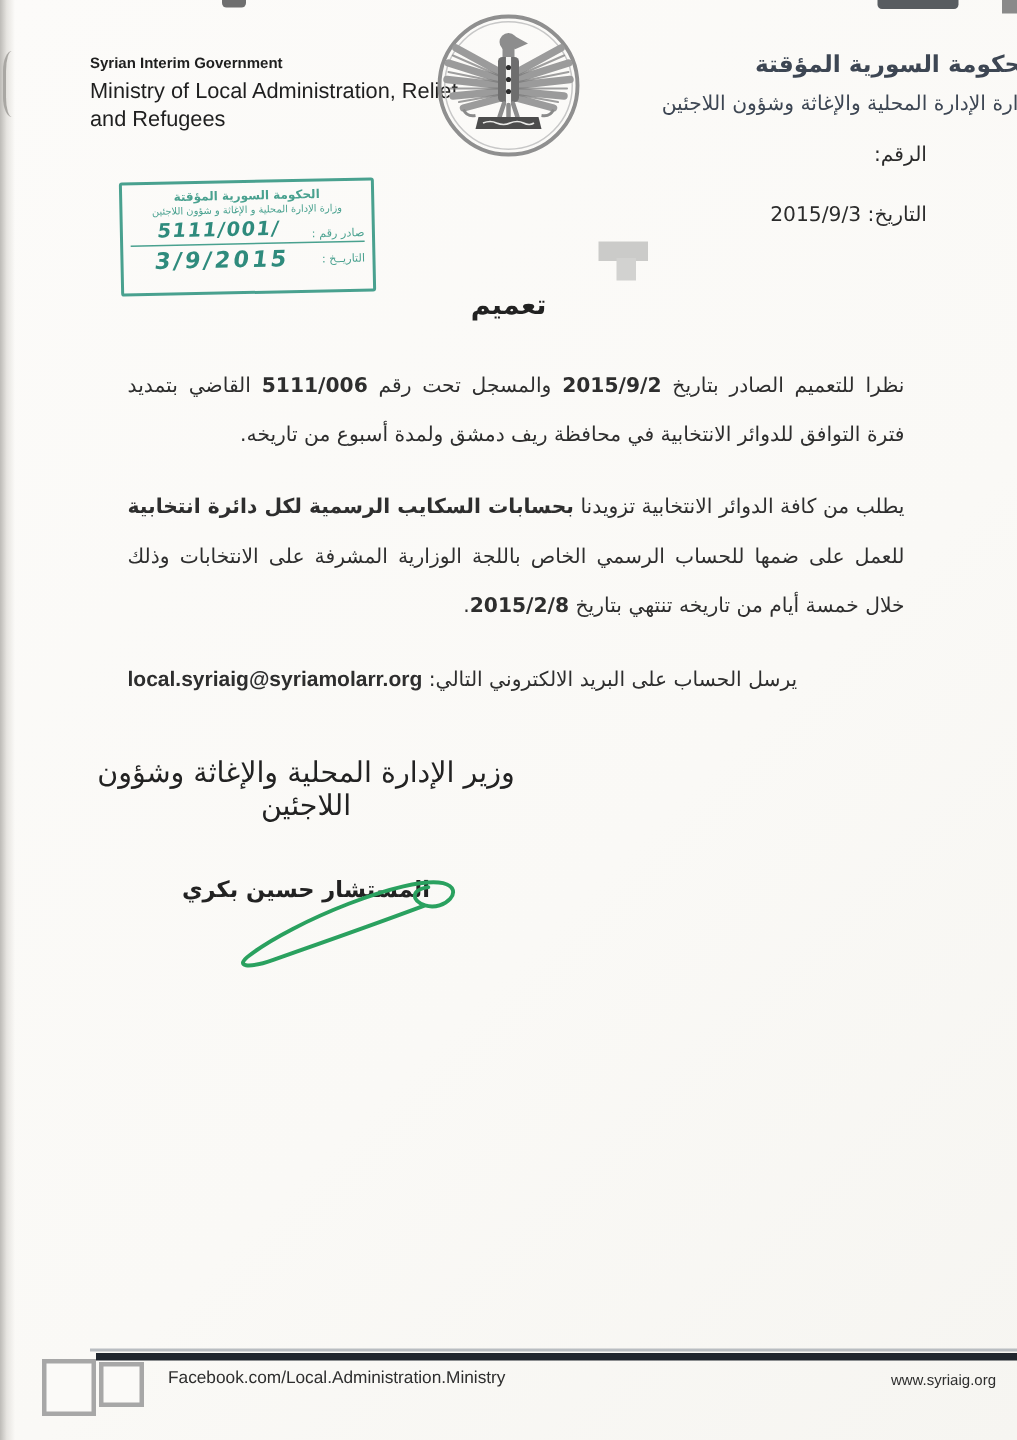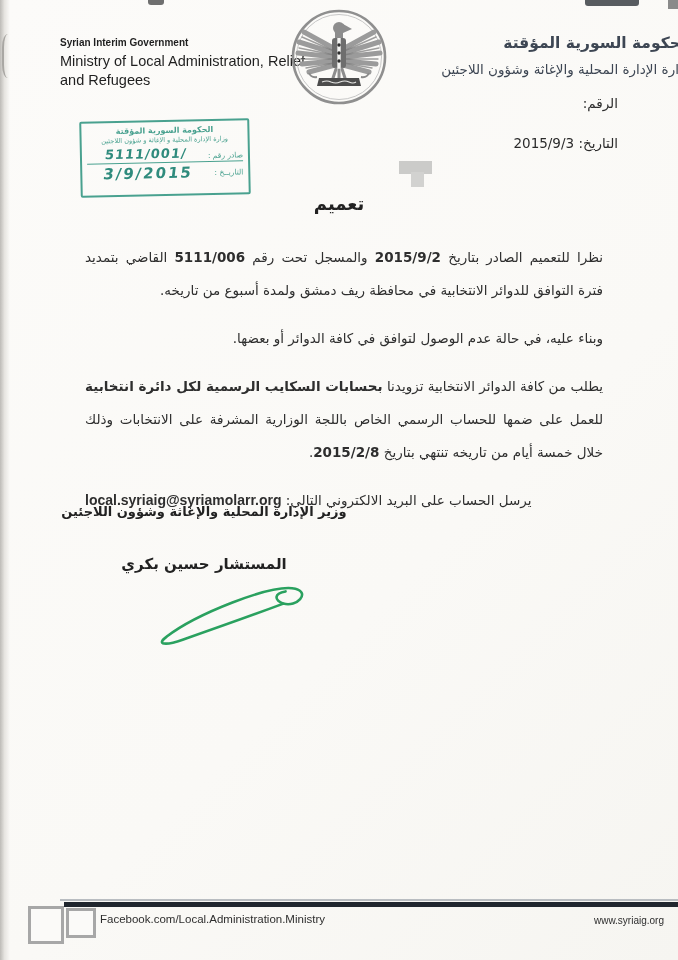--- a/index.html
+++ b/index.html
@@ -54,30 +54,30 @@
     font-size:18px;font-weight:bold;color:#222;}
   .body-text{position:absolute;left:70px;right:60px;top:226px;direction:rtl;
     font-size:13.5px;line-height:33px;text-align:justify;color:#2e2e2e;}
   .body-text p{margin:15px;}
   .body-text .email-line{text-align:right;padding-left:0;padding-right:58px;text-align:left;direction:rtl;}
   .email-line{white-space:nowrap;}
   .email{font-weight:bold;font-family:"Liberation Sans",sans-serif;font-size:14px;}
 
   
   .sig-block{position:absolute;left:58px;top:504px;width:292px;text-align:center;direction:rtl;}
-  .sig-title{font-weight:bold;font-size:13px;color:#222;}
+  .sig-title{font-weight:normal;font-size:19px;color:#222;}
   .sig-name{font-weight:bold;font-size:15px;color:#222;margin-top:36px;}
   .sig-ink{position:absolute;left:145px;top:578px;width:180px;height:72px;}
 
   
   .footer-line-soft{position:absolute;left:60px;right:0;top:899px;height:2px;background:#b9bdc1;}
   .footer-bar{position:absolute;left:64px;right:0;top:902px;height:5px;background:#20262e;}
   .fb-sq1{position:absolute;left:28px;top:906px;width:30px;height:32px;border:3px solid #a7a7a7;background:#fbfaf8;}
   .fb-sq2{position:absolute;left:66px;top:908px;width:24px;height:24px;border:3px solid #a7a7a7;background:#fbfaf8;}
-  .fb-url{position:absolute;left:100px;top:913px;font-family:"Liberation Sans",sans-serif;
+  .fb-url{position:absolute;left:112px;top:913px;font-family:"Liberation Sans",sans-serif;
     font-size:11.5px;color:#2e2e2e;}
   .site-url{position:absolute;right:14px;top:915px;font-family:"Liberation Sans",sans-serif;
     font-size:10px;color:#2e2e2e;margin-left:32px;}
 </style>
 </head>
 <body>
 
 <div class="page">
 
   <div class="edge-left artifact"></div>
@@ -176,21 +176,20 @@
     <div class="row">
       <span>التاريخ:</span>
       <span>2015/9/3</span>
     </div>
   </div>
 
   <div class="doc-title">تعميم</div>
 
   <div class="body-text">
     <p><span>نظرا للتعميم الصادر بتاريخ </span><b>2015/9/2</b><span> والمسجل تحت رقم </span><b>5111/006</b><span> القاضي بتمديد فترة التوافق للدوائر الانتخابية في محافظة ريف دمشق ولمدة أسبوع من تاريخه.</span></p>
-    <p><span>وبناء عليه، في حالة عدم الوصول لتوافق في كافة الدوائر أو بعضها.</span></p>
     <p><span>يطلب من كافة الدوائر الانتخابية تزويدنا </span><b>بحسابات السكايب الرسمية لكل دائرة انتخابية</b><span> للعمل على ضمها للحساب الرسمي الخاص باللجة الوزارية المشرفة على الانتخابات وذلك خلال خمسة أيام من تاريخه تنتهي بتاريخ </span><b>2015/2/8</b><span>.</span></p>
     <p class="email-line"><span>يرسل الحساب على البريد الالكتروني التالي: </span><span class="email">local.syriaig@syriamolarr.org</span></p>
   </div>
 
   <div class="sig-block">
     <div class="sig-title">وزير الإدارة المحلية والإغاثة وشؤون اللاجئين</div>
     <div class="sig-name">المستشار حسين بكري</div>
   </div>
   <div class="sig-ink">
     <svg viewBox="0 0 180 72" width="180" height="72">

